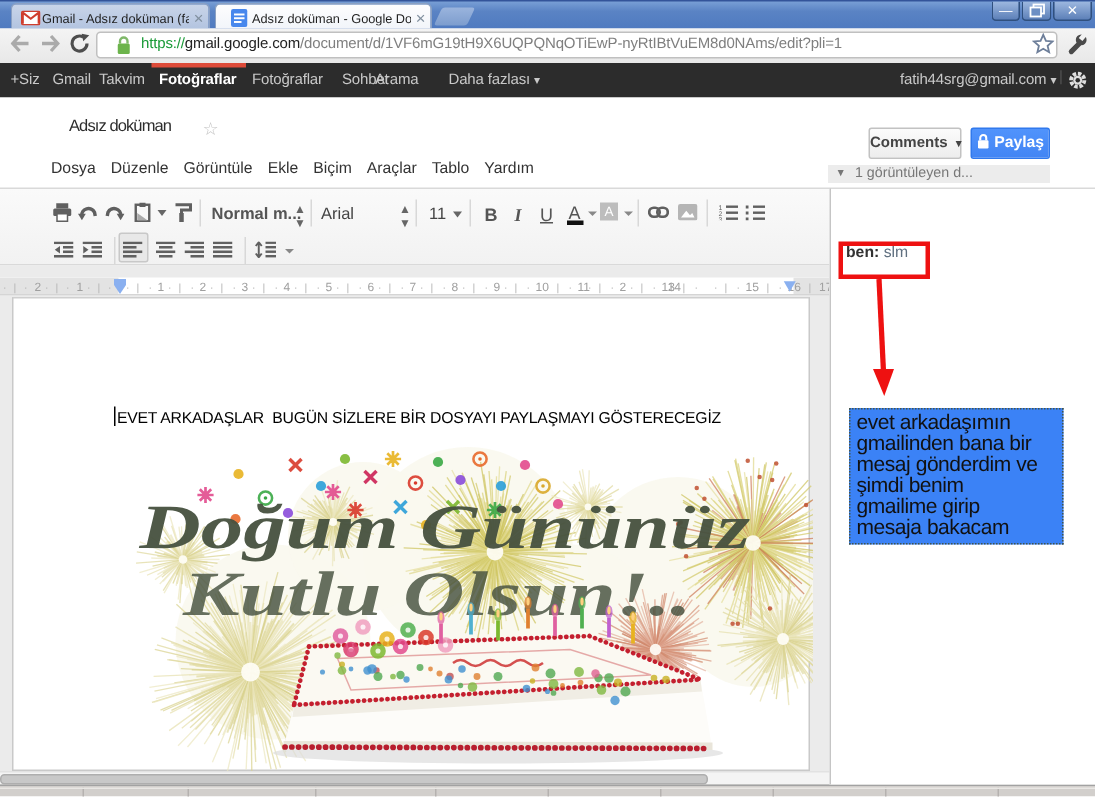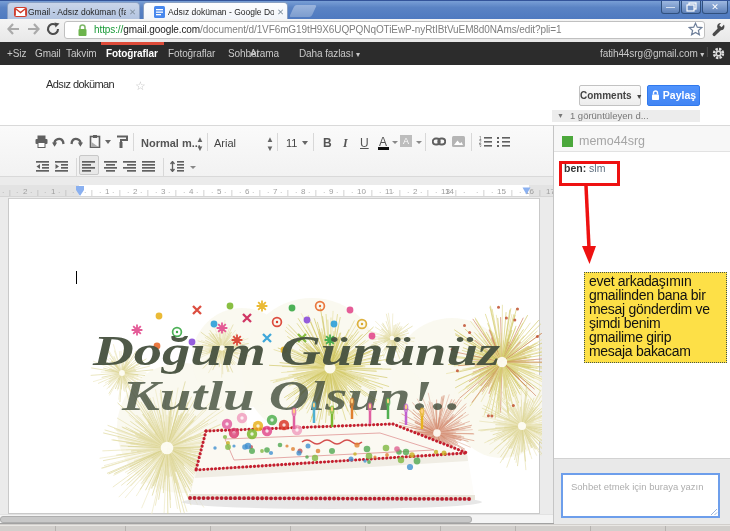--- a/index.html
+++ b/index.html
@@ -58,21 +58,21 @@
 #memorow{position:absolute;left:0;top:0;width:176px;height:26px;background:#f7f7f7;border-bottom:1px solid #e2e2e2}
 #memorow .sq{position:absolute;left:8px;top:10px;width:11px;height:11px;background:#4ca83c}
 #memorow .nm{position:absolute;left:25px;top:8px;font-size:12.5px;color:#a5a5a5}
 #benline{position:absolute;left:10px;top:36px;font-size:10.5px;color:#607080}
 #benline b{color:#333}
 #graybottom{position:absolute;left:0;top:332px;width:176px;height:66px;background:#e9e9e9;border-top:1px solid #d2d2d2}
 #chatbox{position:absolute;left:7px;top:14px;width:159px;height:45px;background:#fff;border:2px solid #6d9eeb}
 #chatbox .ph{position:absolute;left:8px;top:6px;font-size:9.5px;color:#aeaeae}
 
 #redbox{left:559px;top:161px;width:61px;height:25px;border:3px solid #ee1111;background:transparent}
-#dotbox{left:584px;top:272px;width:143px;height:91px;border:1px dotted #44554a;background:#fde047;font-size:14px;line-height:13.9px;color:#111;padding:2px 0 0 4px;letter-spacing:-0.3px}
+#dotbox{left:566px;top:272px;width:143px;height:91px;border:1px dotted #44554a;background:#3b82f6;font-size:14px;line-height:13.9px;color:#111;padding:2px 0 0 4px;letter-spacing:-0.3px}
 </style></head><body>
 <div class="abs" id="titlebar">
     <div class="abs topedge"></div>
   </div>
 <div class="abs tab" id="tab1">
   <svg class="abs" style="left:6px;top:4px" width="13" height="10" viewBox="0 0 13 10">
       <rect x="0.5" y="0.5" width="12" height="9" rx="1" fill="#fff" stroke="#cf3e2e"></rect>
       <path d="M1,1.2 L6.5,5.5 L12,1.2 M1.2,8.8 L1.2,1.2 M11.8,8.8 L11.8,1.2" stroke="#cf3e2e" stroke-width="1.4" fill="none"></path>
     </svg>
   <span class="ttxt">Gmail - Adsız doküman (fatih4</span>
@@ -134,20 +134,21 @@
   <span class="it" style="left:706px;top:4px;color:#555">|</span>
   <svg class="abs" style="left:712px;top:5px" width="13" height="13" viewBox="0 0 13 13">
       <circle cx="6.5" cy="6.5" r="4.4" fill="none" stroke="#dedede" stroke-width="2.6" stroke-dasharray="2.3,1.15"></circle>
       <circle cx="6.5" cy="6.5" r="3" fill="#dedede"></circle>
       <circle cx="6.5" cy="6.5" r="1.5" fill="#2c2c2c"></circle>
     </svg>
 </div>
 <div class="abs" id="header">
   <div class="abs" id="doctitle">Adsız doküman</div>
   <div class="abs" id="titlestar">☆</div>
+  <div class="abs" id="menus"><span>Dosya</span><span>Düzenle</span><span>Görüntüle</span><span>Ekle</span><span>Biçim</span><span>Araçlar</span><span>Tablo</span><span>Yardım</span></div>
   <div class="abs" id="commentsbtn">Comments<span style="font-size:7px;margin-left:4px">▼</span></div>
   <div class="abs" id="sharebtn"><svg style="vertical-align:-2px" width="9" height="11" viewBox="0 0 9 11">
         <path d="M2.5,4.5 V3 a2,2 0 0 1 4,0 V4.5" fill="none" stroke="#fff" stroke-width="1.4"></path>
         <rect x="1" y="4.5" width="7" height="5.5" rx="0.8" fill="#fff"></rect>
       </svg> Paylaş</div>
   <div class="abs" id="viewerbar"><span style="font-size:7px;margin:0 6px 0 5px;vertical-align:1px">▼</span>1 görüntüleyen d...</div>
 </div>
 <div class="abs" id="toolbar">
     <svg style="position:absolute;left:35px;top:9px" width="13" height="13" viewBox="0 0 13 13">
       <rect x="2.5" y="0.5" width="8" height="3.5" fill="#606060"></rect>
@@ -354,20 +355,21 @@
         <path d="M1,4 L9,4 L5,10 Z" fill="#8ab0f0"></path>
       </svg>
       <svg style="position:absolute;left:522px;top:2" width="9" height="9" viewBox="0 0 9 9">
         <path d="M0.5,0.5 L8.5,0.5 L4.5,7.5 Z" fill="#8ab0f0"></path>
       </svg>
     </div>
   </div>
 <div class="abs" id="docarea">
   <div id="page">
     <div class="abs" id="cursor"></div>
+    <div class="abs" id="dtext">EVET ARKADAŞLAR&nbsp; BUGÜN SİZLERE BİR DOSYAYI PAYLAŞMAYI GÖSTERECEGİZ</div>
   </div>
 </div>
 <svg width="480" height="216" viewBox="0 0 480 216" style="position:absolute;left:62px;top:298px">
     <circle cx="250" cy="70" r="70" fill="#faf8ee" opacity="0.9"></circle>
     <circle cx="390" cy="80" r="60" fill="#faf8ee" opacity="0.9"></circle>
     <circle cx="120" cy="130" r="65" fill="#faf8ee" opacity="0.9"></circle>
     <circle cx="320" cy="120" r="55" fill="#faf8ee" opacity="0.9"></circle>
     <circle cx="440" cy="110" r="50" fill="#faf8ee" opacity="0.9"></circle>
     <circle cx="180" cy="60" r="50" fill="#faf8ee" opacity="0.9"></circle>
     <line x1="268.0" y1="70.0" x2="242.2" y2="78.0" stroke="#cdc35c" stroke-width="1.35" opacity="0.56"></line>
@@ -2118,32 +2120,20 @@
     <div style="position:absolute;left:210px;top:1px;width:1px;height:7px;background:#b5b2af"></div>
     <div style="position:absolute;left:290px;top:1px;width:1px;height:7px;background:#b5b2af"></div>
     <div style="position:absolute;left:365px;top:1px;width:1px;height:7px;background:#b5b2af"></div>
     <div style="position:absolute;left:440px;top:1px;width:1px;height:7px;background:#b5b2af"></div>
     <div style="position:absolute;left:515px;top:1px;width:1px;height:7px;background:#b5b2af"></div>
     <div style="position:absolute;left:590px;top:1px;width:1px;height:7px;background:#b5b2af"></div>
     <div style="position:absolute;left:665px;top:1px;width:1px;height:7px;background:#b5b2af"></div>
     <div style="position:absolute;left:0;top:1px;width:730px;height:1px;background:#e9e7e4"></div>
   </div>
 <div class="abs" id="sidebar">
-  <div id="memorow">
-      <div class="sq"></div>
-      <div class="nm">memo44srg</div>
-    </div>
   <div id="benline"><b>ben:</b> slm</div>
-  <div id="graybottom">
-      <div id="chatbox">
-        <div class="ph">Sohbet etmek için buraya yazın</div>
-    <svg style="position:absolute;right:0;bottom:0" width="8" height="8" viewBox="0 0 8 8">
-          <path d="M7,1 L1,7 M7,4.5 L4.5,7" stroke="#9ab4dd" stroke-width="1"></path>
-        </svg>
-  </div>
-    </div>
 </div>
 <div class="abs" id="redbox"></div>
 <svg class="abs" style="left:574px;top:186px" width="30" height="80" viewBox="0 0 30 80">
     <line x1="12" y1="0" x2="15" y2="62" stroke="#ee1111" stroke-width="3.5"></line>
     <path d="M8,60 L22,60 L15.5,78 Z" fill="#ee1111"></path>
   </svg>
 <div class="abs" id="dotbox">evet arkadaşımın<br>gmailinden bana bir<br>mesaj gönderdim ve<br>şimdi benim<br>gmailime girip<br>mesaja bakacam</div>
 
 </body></html>

